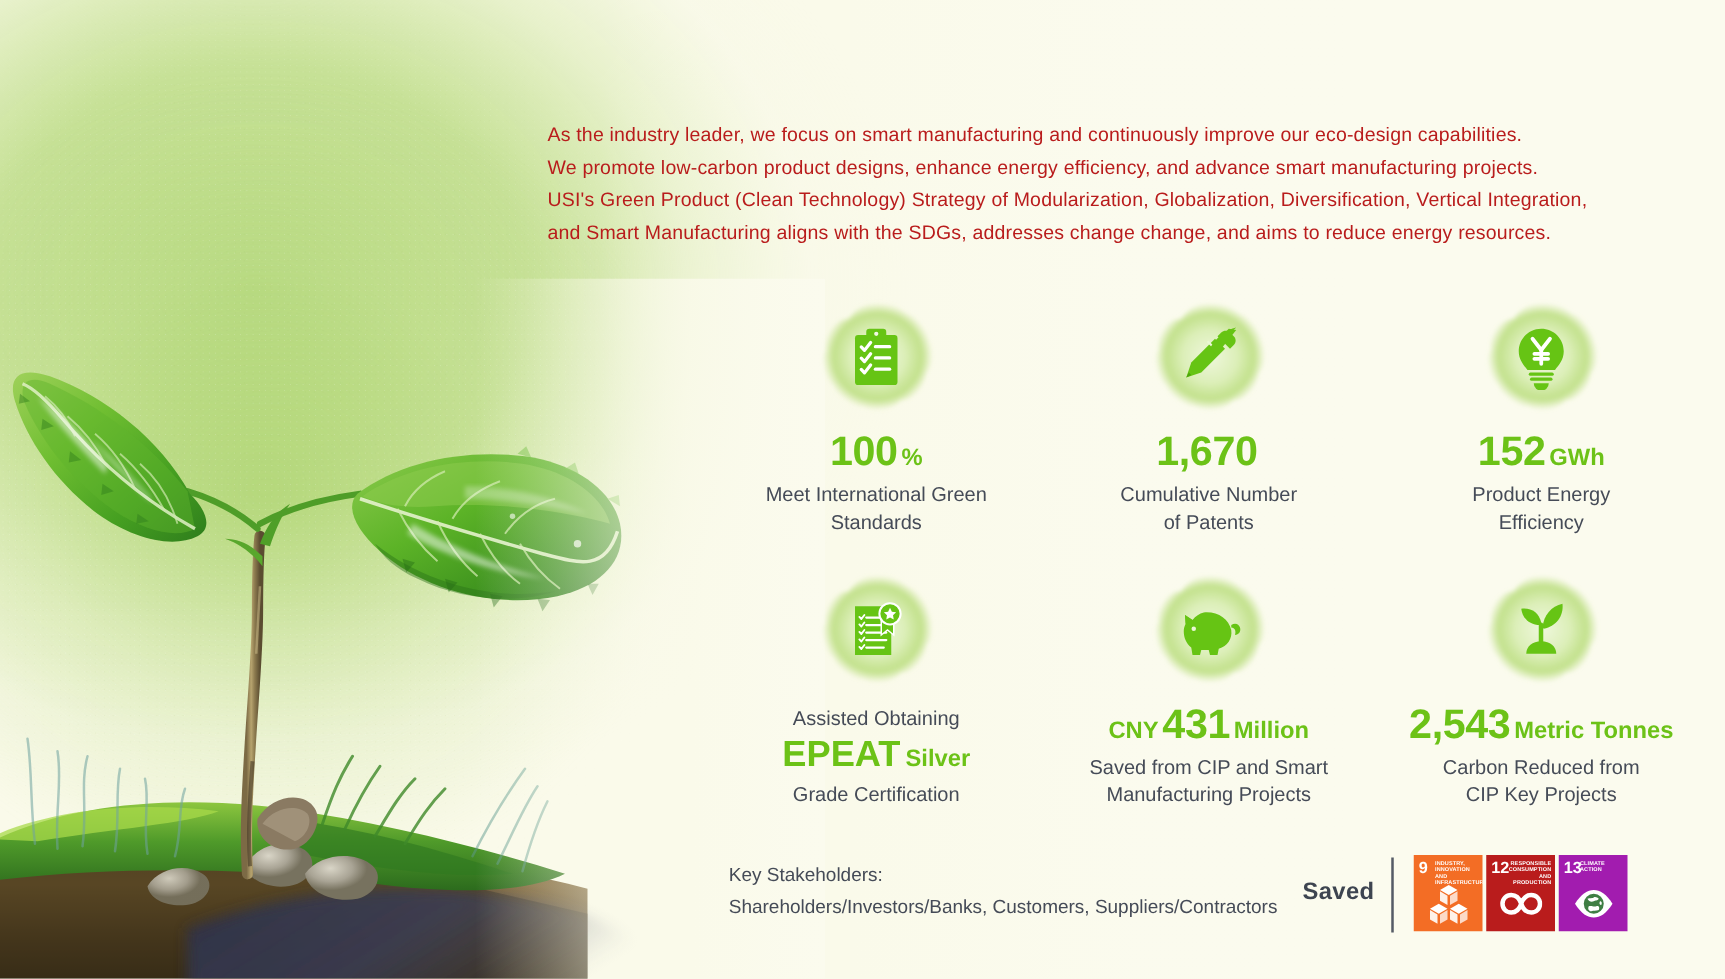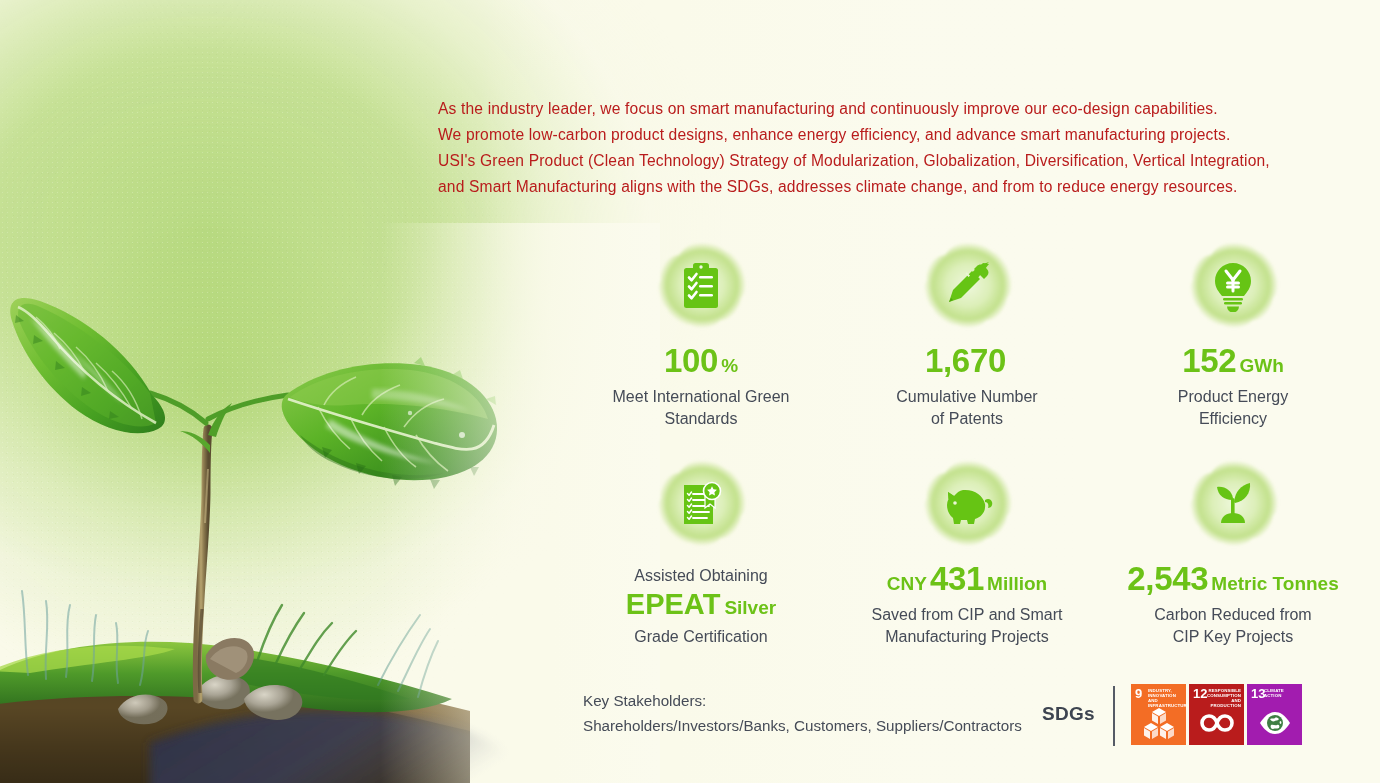--- a/index.html
+++ b/index.html
@@ -295,21 +295,21 @@
     </svg>
     <div class="plant-fade"></div>
   </div>
 
   <div class="content">
 
     <div class="intro">
       <p>As the industry leader, we focus on smart manufacturing and continuously improve our eco-design capabilities.</p>
       <p>We promote low-carbon product designs, enhance energy efficiency, and advance smart manufacturing projects.</p>
       <p>USI's Green Product (Clean Technology) Strategy of Modularization, Globalization, Diversification, Vertical Integration,</p>
-      <p>and Smart Manufacturing aligns with the SDGs, addresses climate change, and from to reduce energy resources.</p>
+      <p>and Smart Manufacturing aligns with the SDGs, addresses change change, and aims to reduce energy resources.</p>
     </div>
 
     <div class="stats">
 
       <div class="stat-row">
 
         <div class="stat">
           <div class="badge">
             <div class="blob">
               <svg viewBox="0 0 96 96" xmlns="http://www.w3.org/2000/svg">
@@ -515,21 +515,21 @@
       </div>
     </div>
 
     <div class="footer">
       <div class="stakeholders">
         <div>Key Stakeholders:</div>
         <div>Shareholders/Investors/Banks, Customers, Suppliers/Contractors</div>
       </div>
     </div>
 
-    <div class="sdg-label">SDGs</div>
+    <div class="sdg-label">Saved</div>
     <div class="divider"></div>
 
     <div class="sdg-tiles">
 
       <div class="sdg-tile" style="background:#f36d25;">
         <div class="sdg-num">9</div>
         <div class="sdg-txt">Industry, Innovation and Infrastructure</div>
         <div class="sdg-ico">
           <svg viewBox="0 0 34 34" xmlns="http://www.w3.org/2000/svg">
             <g fill="#ffffff">

